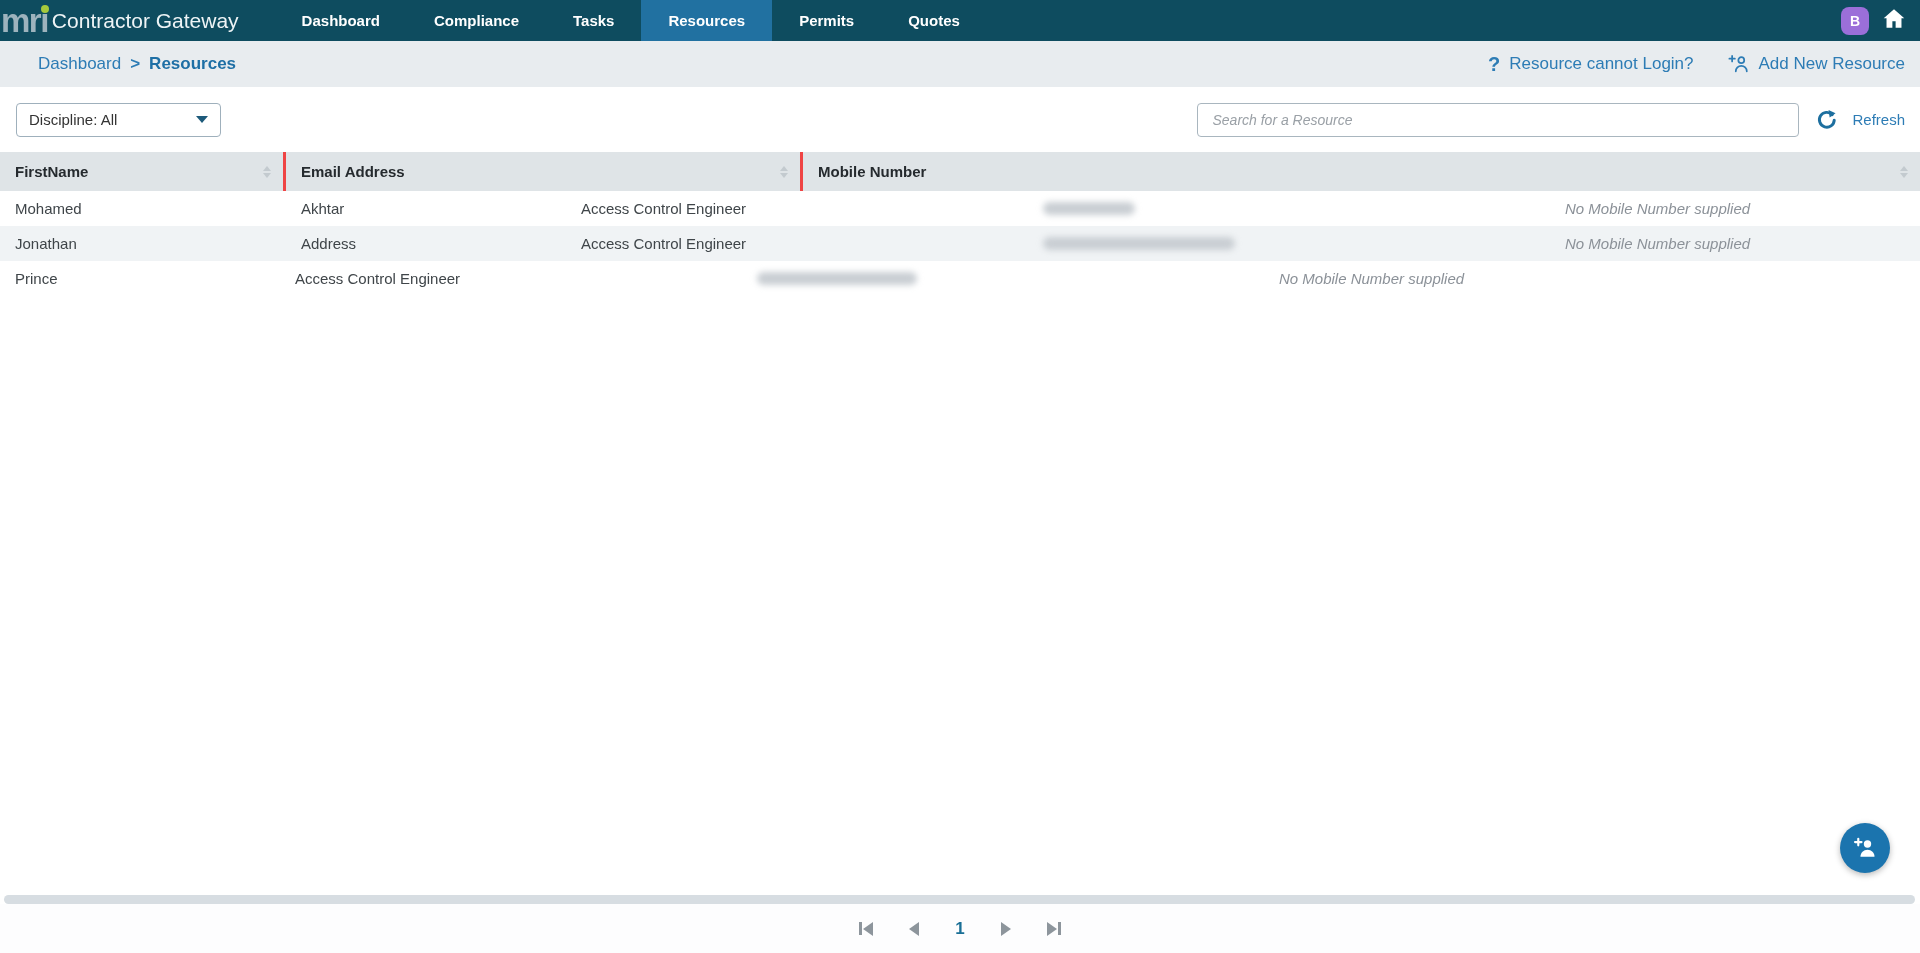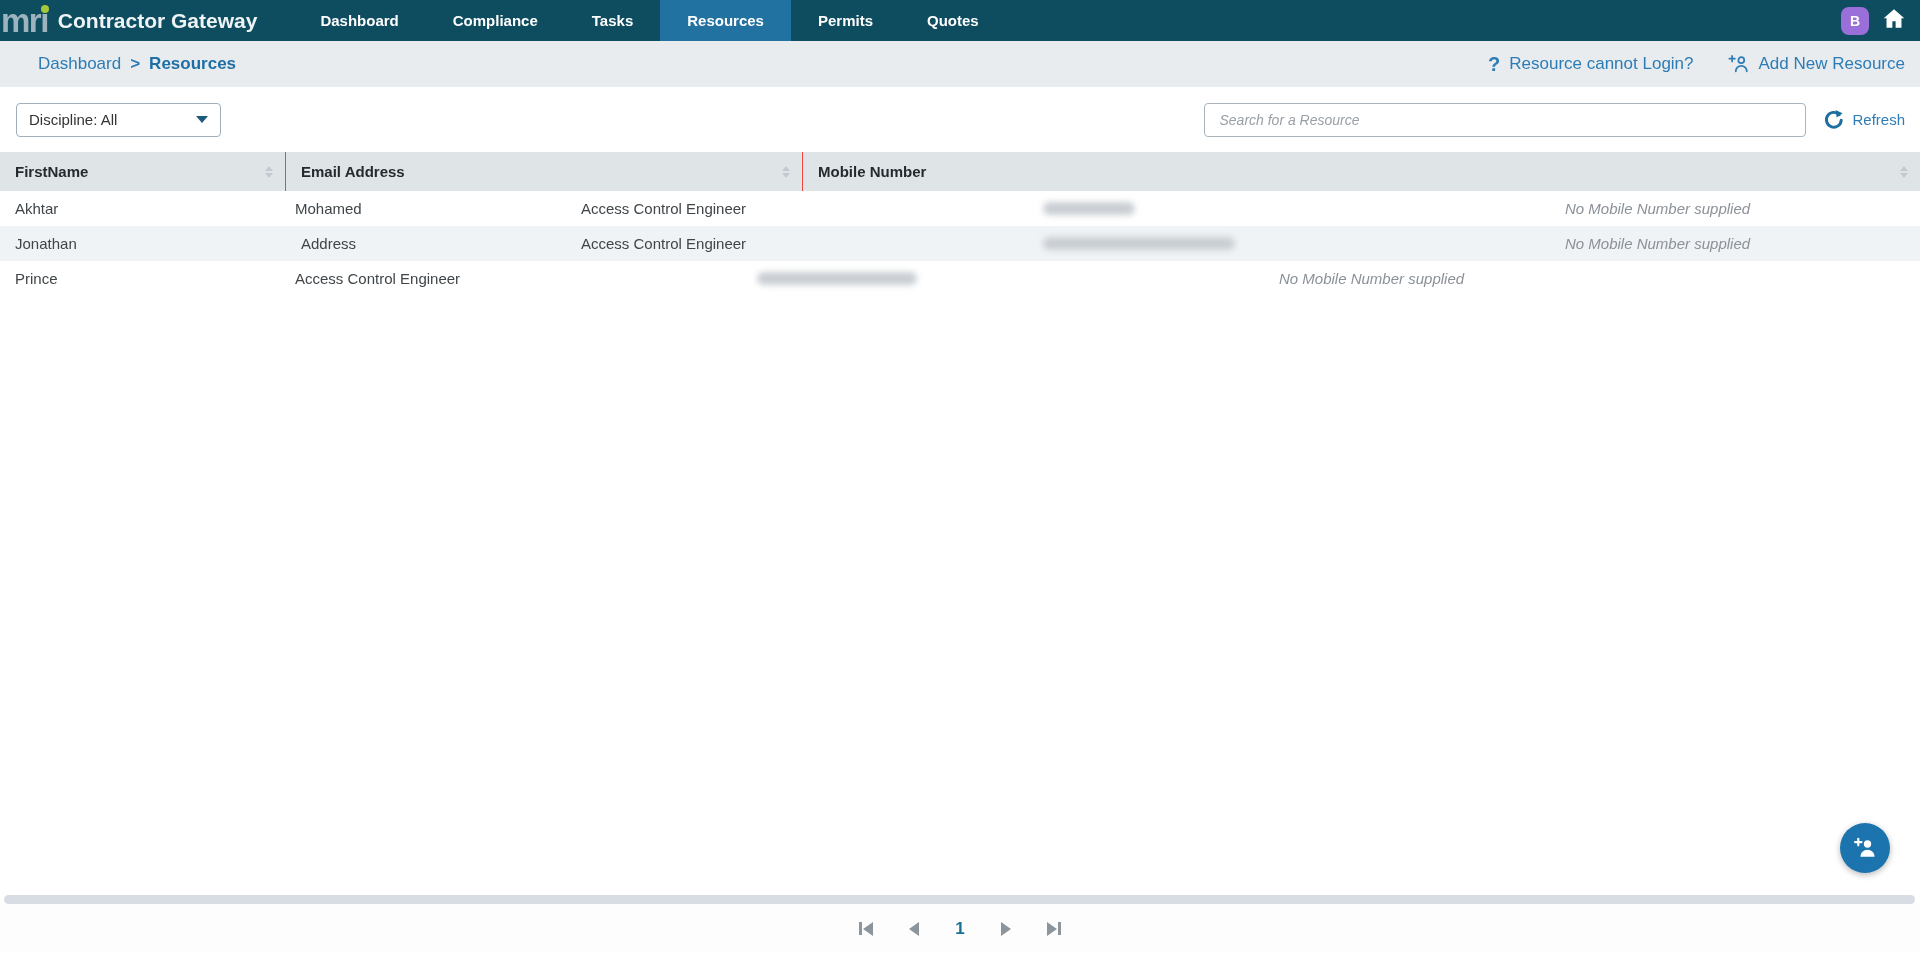--- a/index.html
+++ b/index.html
@@ -11,21 +11,21 @@
   *{box-sizing:border-box;margin:0;padding:0}
   body{font-family:"Liberation Sans","DejaVu Sans",sans-serif;background:#fff}
   .page{position:relative;width:1920px;height:953px;background:#fff;overflow:hidden}
 
   
   .topnav{height:41px;background:var(--nav-bg);display:flex;align-items:stretch;color:#fff}
   .brand{display:flex;align-items:center;padding-left:1px;white-space:nowrap}
   .logo{font-size:33px;font-weight:700;letter-spacing:-1.5px;color:var(--logo-gray);line-height:1;display:flex;align-items:flex-end}
   .logo-i{position:relative;display:inline-block}
   .logo-dot{position:absolute;top:1px;left:1px;width:8px;height:8px;border-radius:50%;background:var(--logo-green)}
-  .brand-title{font-size:21px;font-weight:700;color:#eef4f6;margin-left:10px}
+  .brand-title{font-size:21px;font-weight:400;color:#eef4f6;margin-left:4px}
   .nav-items{display:flex;margin-left:36px}
   .nav-item{display:flex;align-items:center;padding:0 27px;font-size:15px;font-weight:700;cursor:pointer}
   .nav-item.active{background:var(--active-tab)}
   .nav-right{margin-left:auto;display:flex;align-items:center;gap:12px;padding-right:13px}
   .avatar{width:28px;height:28px;border-radius:8px;background:var(--avatar-purple);display:flex;align-items:center;justify-content:center;font-size:14px;font-weight:700;color:#fff;cursor:pointer}
   .home-btn{display:flex;align-items:center;cursor:pointer}
 
   
   .crumb-bar{height:46px;background:#e8ecef;display:flex;align-items:center;padding:0 15px 0 38px;font-size:17px}
   .crumb-link{color:var(--accent-blue);cursor:pointer}
@@ -35,25 +35,25 @@
   .crumb-action{display:flex;align-items:center;gap:9px;cursor:pointer}
   .q-icon{font-size:20px;font-weight:700}
 
   
   .filter-row{height:65px;background:#fff;display:flex;align-items:center}
   .select-box{width:205px;height:34px;margin-left:16px;border:1px solid #9fb0bc;border-radius:4px;background:#fff;display:flex;align-items:center;justify-content:space-between;padding:0 12px;font-size:15px;color:#333;cursor:pointer}
   .caret-down{width:0;height:0;border-left:6px solid transparent;border-right:6px solid transparent;border-top:7px solid #1d5a7a}
   .filter-right{margin-left:auto;display:flex;align-items:center;gap:16px;padding-right:15px}
   .search-input{width:602px;height:34px;border:1px solid #a9b6bf;border-radius:4px;padding:0 14px;font-size:14px;color:#be185d;outline:none;font-family:inherit}
   .search-input::placeholder{font-style:italic;color:#9aa0a6}
-  .refresh-btn{display:flex;align-items:center;gap:8px;color:var(--accent-blue);font-size:15px;cursor:pointer}
+  .refresh-btn{display:flex;align-items:center;gap:15px;color:var(--accent-blue);font-size:15px;cursor:pointer}
 
   
   .grid-header{display:flex;height:39px;background:var(--header-bg)}
-  .gh-cell{display:flex;align-items:center;padding:0 8px 0 15px;font-size:15px;font-weight:700;color:#252a2e;border-right:1px solid #ef4444;cursor:pointer}
+  .gh-cell{display:flex;align-items:center;padding:0 8px 0 15px;font-size:15px;font-weight:700;color:#252a2e;border-right:3px solid #ef4444;cursor:pointer}
   .gh-cell:last-child{border-right:none;flex:1}
   .c1{width:286px}.c2{width:280px}.c3{width:462px}.c4{width:517px}.c5{flex:1}
   .sort{display:inline-flex;flex-direction:column;gap:2px;margin-left:auto;padding-right:4px}
   .sort .up{width:0;height:0;border-left:4px solid transparent;border-right:4px solid transparent;border-bottom:5px solid #c3cacf}
   .sort .down{width:0;height:0;border-left:4px solid transparent;border-right:4px solid transparent;border-top:5px solid #c3cacf}
   .grid-row{display:flex;height:35px;align-items:center;font-size:15px;color:#3f4549;cursor:pointer}
   .grid-row.stripe{background:var(--row-stripe)}
   .cell{padding-left:15px;display:flex;align-items:center;height:100%}
   .cell-mobile{font-style:italic;color:#8b9198;padding-left:20px}
   .email-blur{height:13px;border-radius:7px;background:#c9ced3;filter:blur(3px)}
@@ -175,22 +175,22 @@
       <span>Mobile Number</span>
       <span class="sort">
           <span class="up"></span>
           <span class="down"></span>
         </span>
     </div>
   </div>
 
   <div>
     <div class="grid-row">
+      <div class="cell c1">Mohamed</div>
       <div class="cell c2">Akhtar</div>
-      <div class="cell c1">Mohamed</div>
       <div class="cell c3">Access Control Engineer</div>
       <div class="cell c4">
           <span class="email-blur" style="width:92px"></span>
         </div>
       <div class="cell c5 cell-mobile">No Mobile Number supplied</div>
     </div>
     <div class="grid-row stripe">
       <div class="cell c1">Jonathan</div>
       <div class="cell c2">Address</div>
       <div class="cell c3">Access Control Engineer</div>

